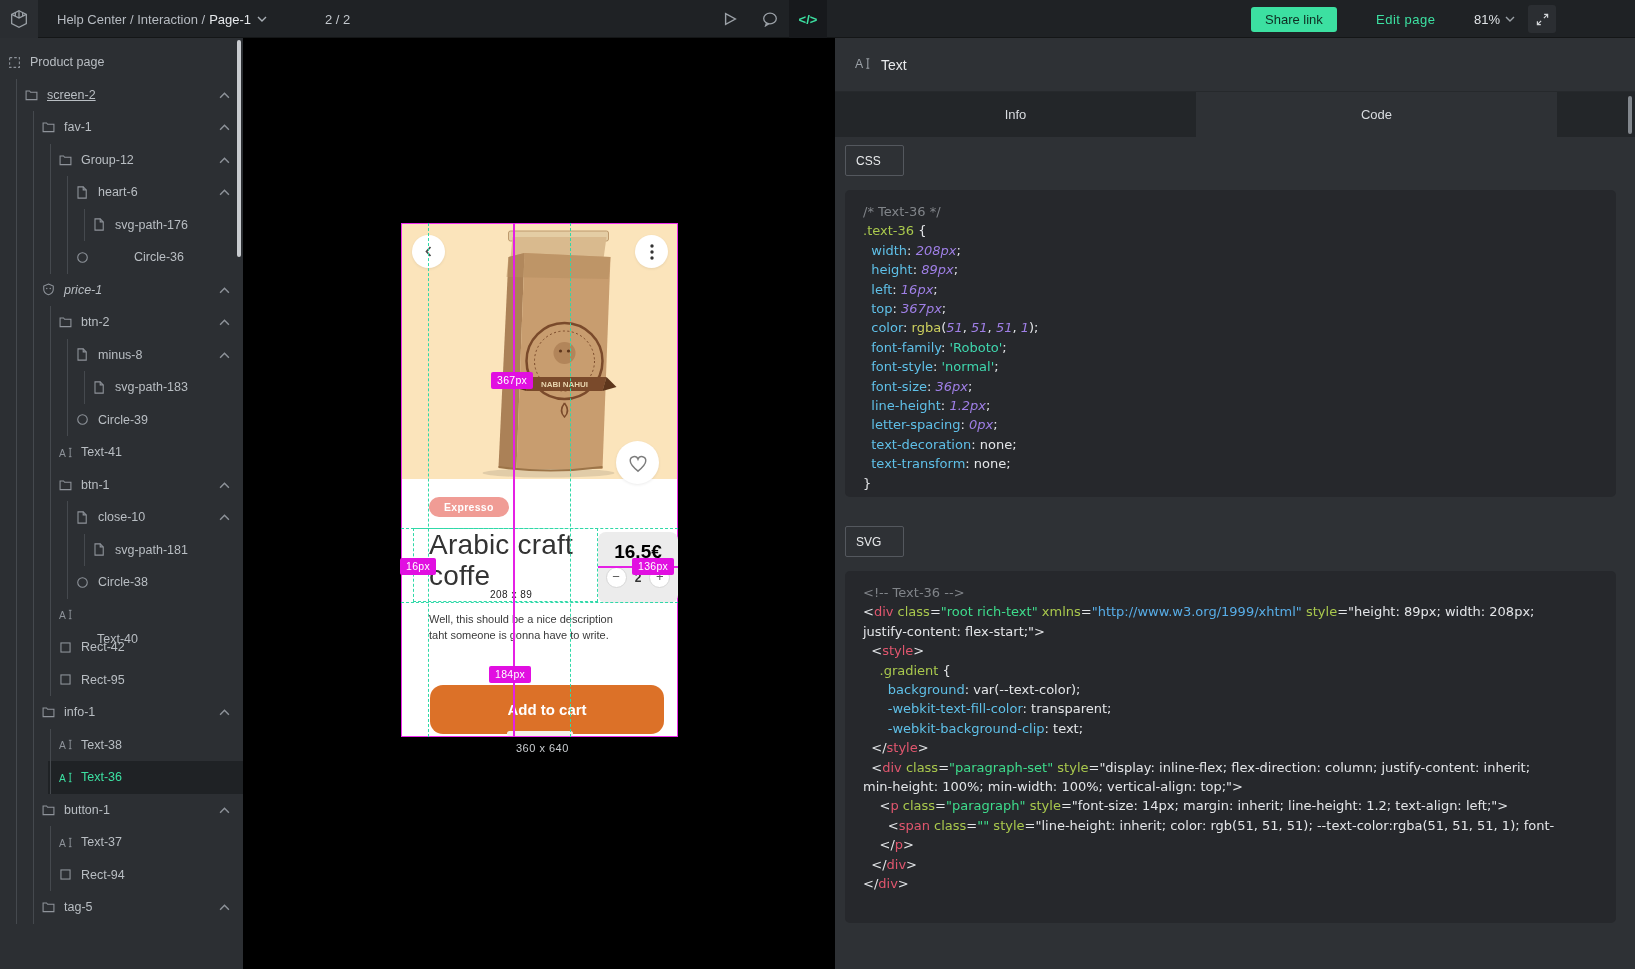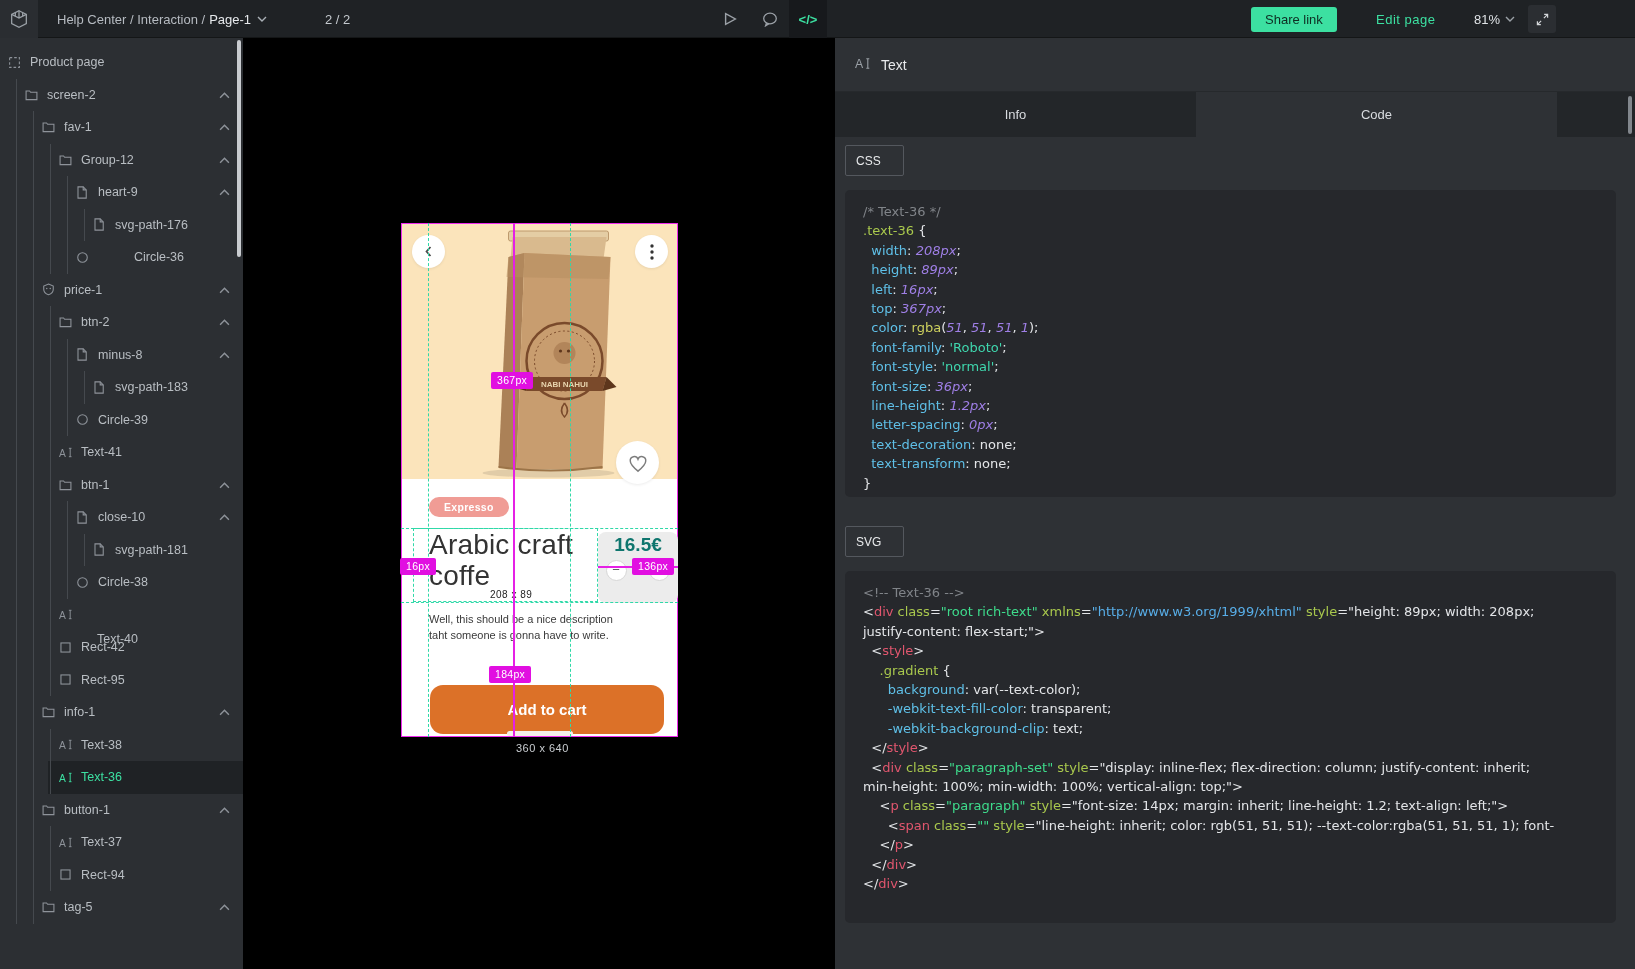--- a/index.html
+++ b/index.html
@@ -42,21 +42,21 @@
   .round-btn { position:absolute; border-radius:50%; background:#fff; display:flex; align-items:center; justify-content:center; cursor:pointer; box-shadow:0 1px 3px rgba(0,0,0,.08); }
   .back-btn { left:10px; top:11px; width:33px; height:33px; color:#4a4a4a; }
   .menu-btn { left:233px; top:11px; width:33px; height:33px; color:#333; }
   .heart-btn { left:214px; top:217px; width:43px; height:43px; color:#7d7d7d; }
   .bag { position:absolute; left:45px; top:3px; }
   .tag-pill { position:absolute; left:27px; top:273px; padding:4px 15px; background:#f09c95; border-radius:11px; color:#fff; font-size:10.5px; font-weight:700; letter-spacing:.3px; }
   .card-title { position:absolute; left:27px; top:305px; width:175px; font-size:28px; line-height:31px; font-weight:500; color:#333; letter-spacing:.2px; }
   .dim-label { position:absolute; left:88px; top:365px; font-size:10px; color:#1c1c1c; letter-spacing:.5px; }
   .card-desc { position:absolute; left:27px; top:387px; width:190px; font-size:11px; line-height:16px; color:#3a3a3a; }
   .price-box { position:absolute; left:196px; top:308px; width:80px; height:71px; background:#ececec; border-radius:8px; }
-  .price-val { text-align:center; margin-top:2px; font-size:19px; font-weight:700; color:#0f766e; }
+  .price-val { text-align:center; margin-top:9px; font-size:19px; font-weight:700; color:#000000; }
   .stepper { display:flex; align-items:center; justify-content:center; gap:8px; margin-top:4px; }
   .step-btn { width:21px; height:21px; border-radius:50%; background:#fff; border:1px solid #d7d7d7; color:#555; font-size:13px; line-height:18px; text-align:center; cursor:pointer; }
   .qty { font-size:12px; font-weight:700; color:#333; }
   .cart-btn { position:absolute; left:28px; top:461px; width:234px; height:49px; background:#dc7128; border:none; border-radius:13px; color:#fff; font-size:15px; font-weight:700; font-family:"Liberation Sans",sans-serif; cursor:pointer; }
   .home-bar { position:absolute; left:105px; top:507px; width:66px; height:5px; background:#f4efe9; border-radius:3px; }
 
   
   .v-magenta { position:absolute; left:270px; top:185px; width:1.5px; height:514px; background:#e520e5; z-index:6; }
   .h-magenta { position:absolute; left:355px; top:528px; width:80px; height:1.5px; background:#e520e5; z-index:6; }
   .v-dash { position:absolute; top:185px; width:0; height:514px; border-left:1.5px dashed #2fd9a8; z-index:5; }
@@ -143,21 +143,21 @@
           </span>
           <span class="t-label" style="left: 30px;">Product page</span>
         </div>
         <div class="tree-row">
           <span class="guide" style="left: 16px;"></span>
           <span class="t-icon" style="left: 25px;">
             <svg width="13" height="12" viewBox="0 0 12 11" fill="none" stroke="currentColor" stroke-width="1">
               <path d="M1 1.8 H4.2 L5.2 3 H11 V9.8 H1 Z"></path>
             </svg>
           </span>
-          <span class="t-label" style="left: 47px;">screen-2</span>
+          <span class="t-label" style="left: 47px; text-decoration: underline;">screen-2</span>
           <span class="t-chev">
             <svg width="11" height="7" viewBox="0 0 10 6" fill="none" stroke="currentColor" stroke-width="1.3">
               <path d="M1 5 L5 1 L9 5"></path>
             </svg>
           </span>
         </div>
         <div class="tree-row">
           <span class="guide" style="left: 16px;"></span>
           <span class="guide" style="left: 33px;"></span>
           <span class="t-icon" style="left: 42px;">
@@ -192,21 +192,21 @@
           <span class="guide" style="left: 16px;"></span>
           <span class="guide" style="left: 33px;"></span>
           <span class="guide" style="left: 50px;"></span>
           <span class="guide" style="left: 67px;"></span>
           <span class="t-icon" style="left: 76px;">
             <svg width="12" height="13" viewBox="0 0 11 12" fill="none" stroke="currentColor" stroke-width="1">
               <path d="M1.8 0.8 H6.6 L9.4 3.6 V11.2 H1.8 Z"></path>
               <path d="M6.6 0.8 V3.6 H9.4"></path>
             </svg>
           </span>
-          <span class="t-label" style="left: 98px;">heart-9</span>
+          <span class="t-label" style="left: 98px;">heart-6</span>
           <span class="t-chev">
             <svg width="11" height="7" viewBox="0 0 10 6" fill="none" stroke="currentColor" stroke-width="1.3">
               <path d="M1 5 L5 1 L9 5"></path>
             </svg>
           </span>
         </div>
         <div class="tree-row">
           <span class="guide" style="left: 16px;"></span>
           <span class="guide" style="left: 33px;"></span>
           <span class="guide" style="left: 50px;"></span>
@@ -235,21 +235,21 @@
         <div class="tree-row">
           <span class="guide" style="left: 16px;"></span>
           <span class="guide" style="left: 33px;"></span>
           <span class="t-icon" style="left: 42px;">
             <svg width="13" height="13" viewBox="0 0 12 12" fill="none" stroke="currentColor" stroke-width="1">
               <path d="M6 0.9 L10.4 2.8 V5.8 C10.4 8.4 8.4 10.2 6 10.9 C3.6 10.2 1.6 8.4 1.6 5.8 V2.8 Z"></path>
               <circle cx="4.4" cy="5" r="0.7" fill="currentColor" stroke="none"></circle>
               <circle cx="7.6" cy="5" r="0.7" fill="currentColor" stroke="none"></circle>
             </svg>
           </span>
-          <span class="t-label" style="left: 64px;">price-1</span>
+          <span class="t-label" style="left: 64px; font-style: italic;">price-1</span>
           <span class="t-chev">
             <svg width="11" height="7" viewBox="0 0 10 6" fill="none" stroke="currentColor" stroke-width="1.3">
               <path d="M1 5 L5 1 L9 5"></path>
             </svg>
           </span>
         </div>
         <div class="tree-row">
           <span class="guide" style="left: 16px;"></span>
           <span class="guide" style="left: 33px;"></span>
           <span class="guide" style="left: 50px;"></span>

